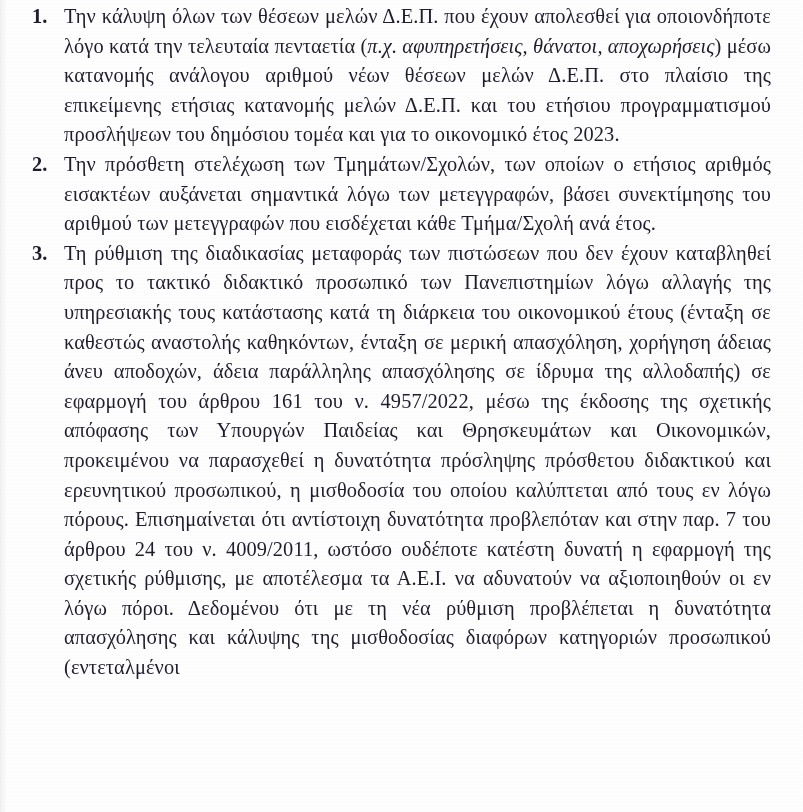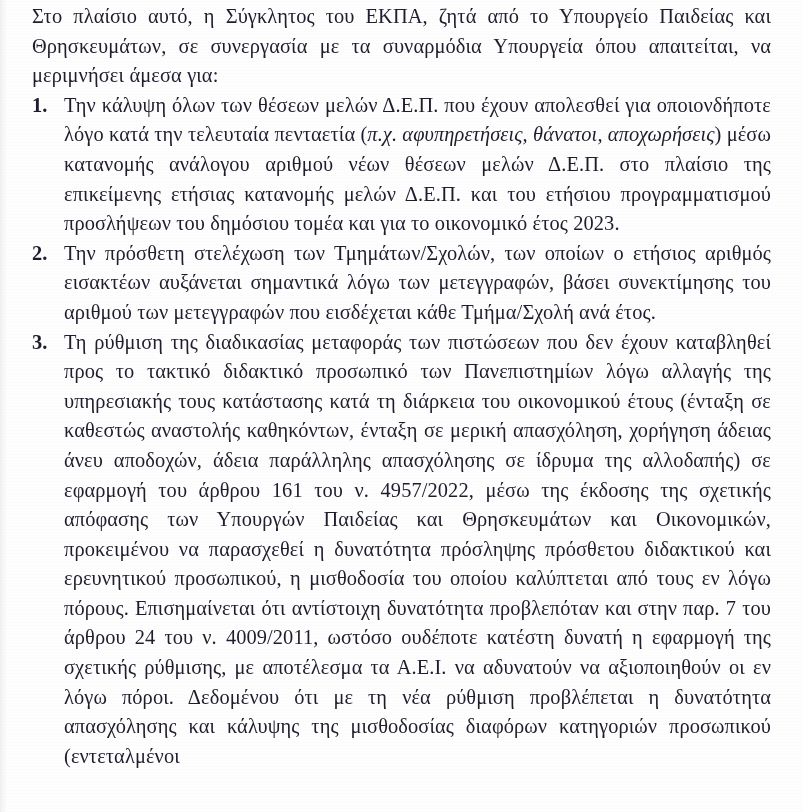--- a/index.html
+++ b/index.html
@@ -93,21 +93,20 @@
 </style>
 </head>
 <body>
 
 <div id="page">
 
   <div id="left-edge-shade"></div>
 
   <div class="doc-body">
 
-    <p class="para lead">Στο πλαίσιο αυτό, η Σύγκλητος του ΕΚΠΑ, ζητά από το Υπουργείο Παιδείας και Θρησκευμάτων, σε συνεργασία με τα συναρμόδια Υπουργεία όπου απαιτείται, να μεριμνήσει άμεσα για:</p>
 
     <ol class="numbered">
 
       <li>
         <span class="marker">1.</span>
         <span class="li-text"><span>Την κάλυψη όλων των θέσεων μελών Δ.Ε.Π. που έχουν απολεσθεί για οποιονδήποτε λόγο κατά την τελευταία πενταετία (</span><span class="it">π.χ. αφυπηρετήσεις, θάνατοι, αποχωρήσεις</span><span>) μέσω κατανομής ανάλογου αριθμού νέων θέσεων μελών Δ.Ε.Π. στο πλαίσιο της επικείμενης ετήσιας κατανομής μελών Δ.Ε.Π. και του ετήσιου προγραμματισμού προσλήψεων του δημόσιου τομέα και για το οικονομικό έτος 2023.</span></span>
       </li>
 
       <li>
         <span class="marker">2.</span>

